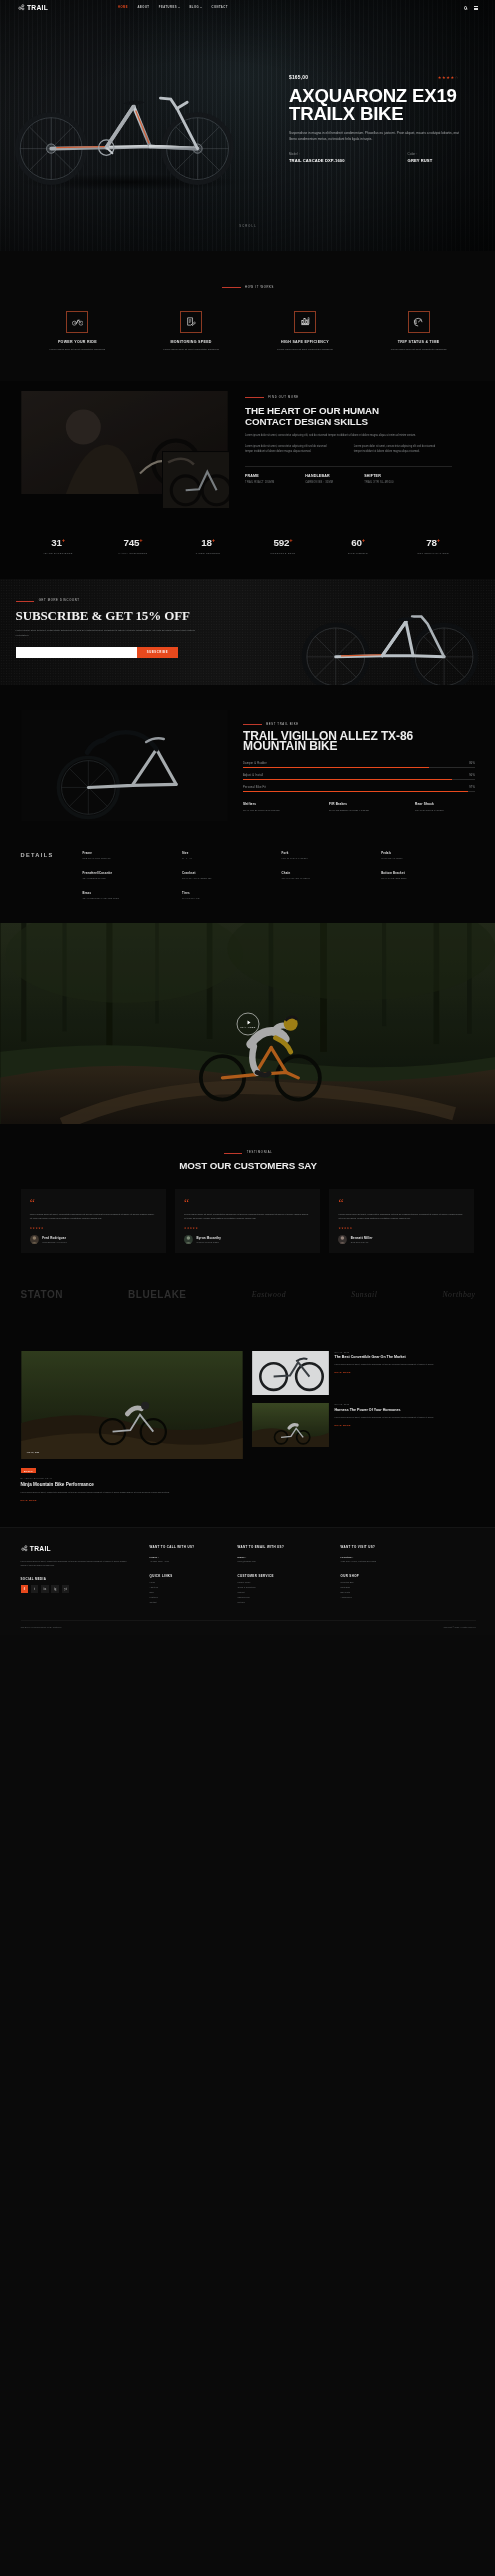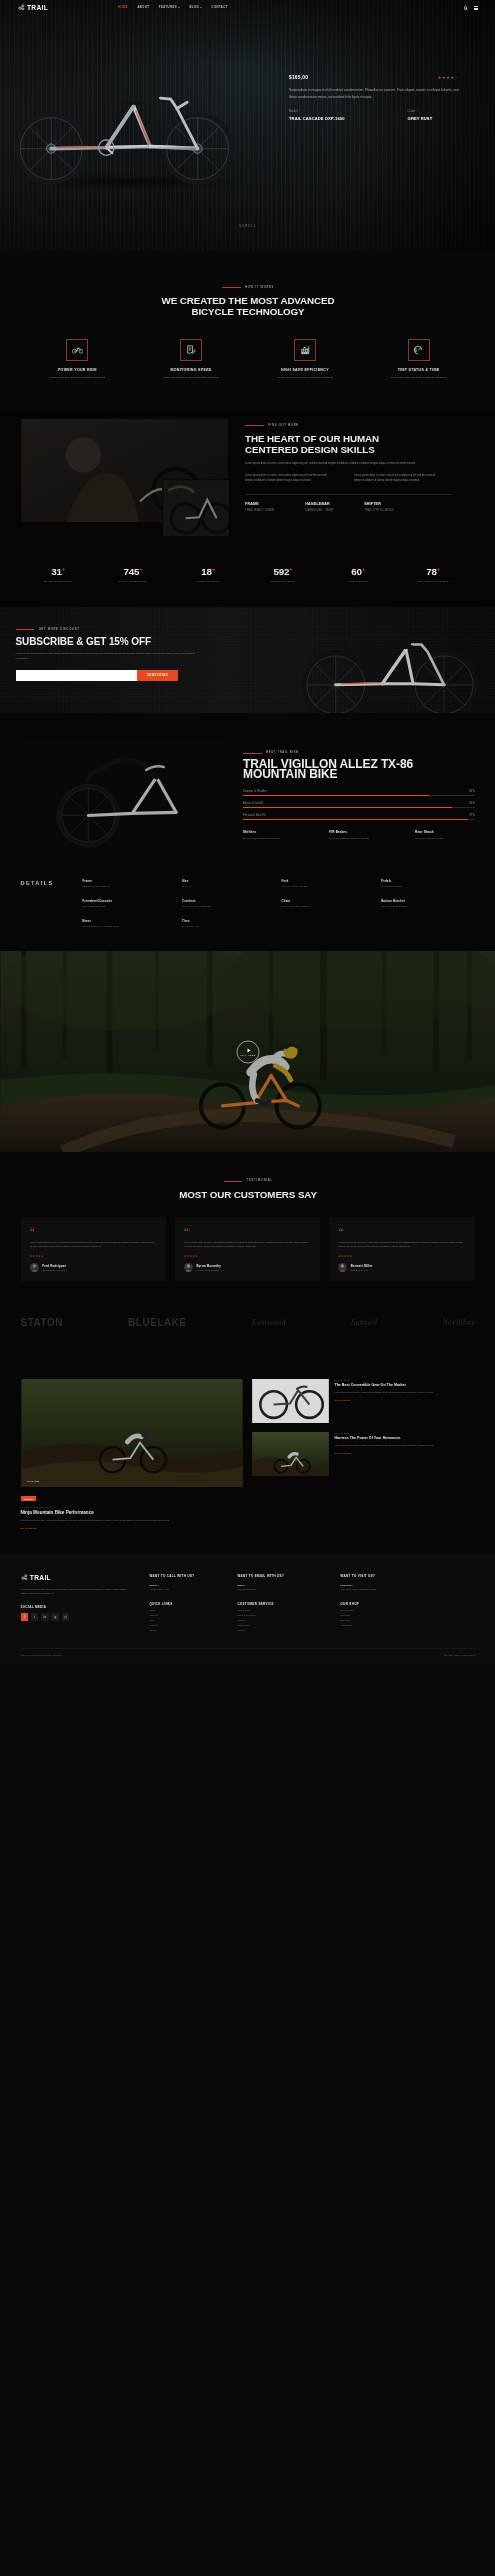--- a/index.html
+++ b/index.html
@@ -122,22 +122,22 @@
     font-family:"Liberation Sans Narrow","Liberation Sans",sans-serif; }
 
   
   .subscribe { position:relative; height:106px; overflow:hidden;
     background:linear-gradient(90deg,#0c0c0c 0%,#131313 45%,#0a0a0a 100%); }
   .sub-dots { position:absolute; inset:0;
     background-image:radial-gradient(rgba(255,255,255,.055) 0.4px, transparent 0.4px);
     background-size:2.6px 2.6px; }
   .sub-inner { position:relative; z-index:4; display:flex; padding-top:20.7px; }
   .sub-copy { width:222px; padding-left:15.5px; }
-  .sub-title { margin-top:5.7px; font-size:10px; font-weight:800; color:#f0f0f0; letter-spacing:-0.1px;
-    font-family:Liberation Sans, sans-serif; }
+  .sub-title { margin-top:5.7px; font-size:13px; font-weight:800; color:#f0f0f0; letter-spacing:-0.1px;
+    font-family:Liberation Serif, serif; }
   .sub-desc { margin-top:5.2px; font-size:2.5px; line-height:4.6px; color:#7d8082; width:186px; }
   .sub-form { margin-top:8.3px; display:flex; }
   .sub-input { width:121px; height:11.4px; background:#fff; border:0; outline:none; padding:0 4.6px; font-size:2.7px; color:#333;
     font-family:"Liberation Sans", sans-serif; }
   .sub-btn { height:11.4px; padding:0 10.3px; background:#e8491d; color:#fff; border:0; font-size:2.7px; font-weight:800;
     letter-spacing:0.6px; cursor:pointer; font-family:"Liberation Sans Narrow","Liberation Sans",sans-serif; }
   .sub-bike { position:absolute; right:-10.3px; bottom:-8.3px; width:227px; height:93px; z-index:3; }
 
   
   .trailbike { background:#060606; padding:25px 0 20.7px; }
@@ -340,20 +340,24 @@
     <path d="M215 168 L228 180" stroke="#c7ccd0" stroke-width="3.6"></path>
   </svg>
 
   <div class="hero-copy">
     <div class="price-row">
       <div class="price">$165,00</div>
       <div class="stars">
         <span>★★★★</span><span class="off">☆</span>
       </div>
     </div>
+    <div class="hero-title">
+      <div>AXQUARONZ EX19</div>
+      <div>TRAILX BIKE</div>
+    </div>
     <div class="hero-desc">Suspendisse in magna in elit hendrerit condimentum. Phasellus eu justo mi. Proin aliquet, mauris a volutpat lobortis, erat libero condimentum metus, eu tincidunt felis ligula in turpis.</div>
     <div class="hero-specs">
       <div>
         <div class="spec-k">Model :</div>
         <div class="spec-v">TRAIL CASCADE DXP-1600</div>
       </div>
       <div>
         <div class="spec-k">Color :</div>
         <div class="spec-v">GREY RUST</div>
       </div>
@@ -364,24 +368,20 @@
     <span>SCROLL</span>
     <div class="scroll-line"></div>
   </div>
 </section>
 
 <section class="howto">
   <div class="wrap">
     <div class="eyebrow center">
       <span class="bar"></span>
       <span class="txt">HOW IT WORKS</span>
-    </div>
-    <div class="sec-title center">
-      <div>WE CREATED THE MOST ADVANCED</div>
-      <div>BICYCLE TECHNOLOGY</div>
     </div>
     <div class="feat-grid">
 
       <div class="feat">
         <div class="feat-box">
           <svg width="11.4" height="7.7" viewBox="0 0 34 22">
             <circle cx="7" cy="15" r="6" fill="none" stroke="#e8e8e8" stroke-width="1.6"></circle>
             <circle cx="27" cy="15" r="6" fill="none" stroke="#e8e8e8" stroke-width="1.6"></circle>
             <path d="M7 15 L14 15 L18 6 L27 15 M14 15 L18 6 M18 6 L23 6" fill="none" stroke="#e8e8e8" stroke-width="1.6" stroke-linecap="round"></path>
           </svg>
@@ -464,21 +464,21 @@
           </svg>
         </div>
       </div>
       <div class="design-copy">
         <div class="eyebrow">
           <span class="bar"></span>
           <span class="txt">FIND OUT MORE</span>
         </div>
         <div class="sec-title">
           <div>THE HEART OF OUR HUMAN</div>
-          <div>CENTERED DESIGN SKILLS</div>
+          <div>CONTACT DESIGN SKILLS</div>
         </div>
         <div class="design-p">Lorem ipsum dolor sit amet, consectetur adipiscing elit, sed do eiusmod tempor incididunt ut labore et dolore magna aliqua ut enim ad minim veniam.</div>
         <div class="design-cols">
           <p>Lorem ipsum dolor sit amet, consectetur adipiscing elit sed do eiusmod tempor incididunt ut labore dolore magna aliqua eiusmod.</p>
           <p>Lorem ipsum dolor sit amet, consectetur adipiscing elit sed do eiusmod tempor incididunt ut labore dolore magna aliqua eiusmod.</p>
         </div>
         <div class="divider"></div>
         <div class="spec3">
           <div>
             <div class="k">FRAME</div>

